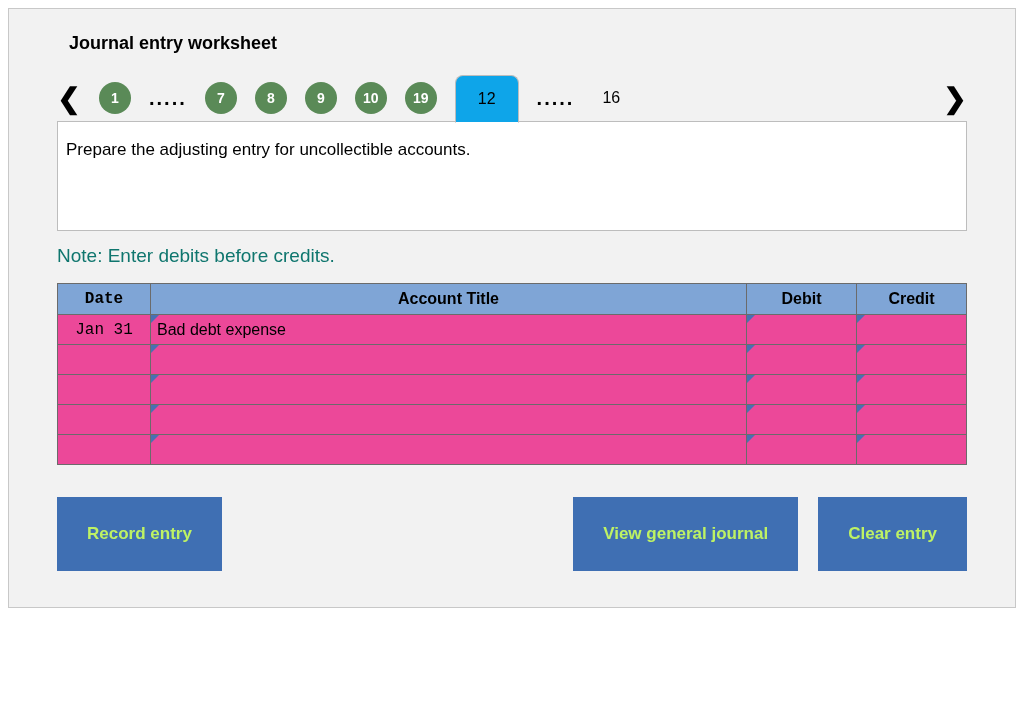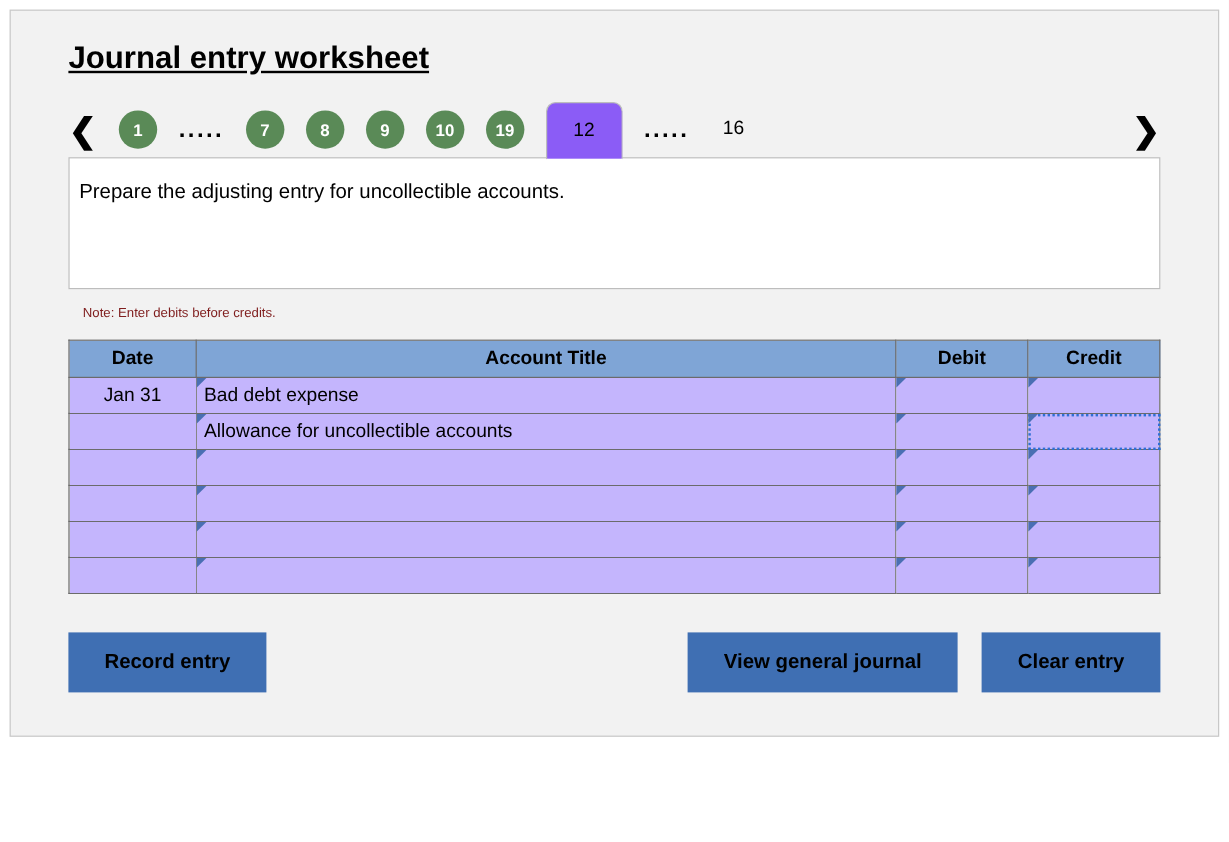--- a/index.html
+++ b/index.html
@@ -9,24 +9,23 @@
     background: #ffffff;
     padding: 8px;
     width: 1024px;
   }
   .panel {
     border: 1px solid #c8c8c8;
     background: #f2f2f2;
     padding: 24px 48px 36px 48px;
   }
   .page-title {
-    font-size: 26px;
-    font-weight: 700;
-    margin: 0 0 20px 0;
-    text-decoration: underline;
+    font-size: 18px;
+    font-weight: 700;
+    margin: 0 0 20px 12px;
   }
   .tab-row {
     display: flex;
     align-items: center;
     gap: 18px;
     height: 48px;
     position: relative;
   }
   .nav-arrow {
     font-size: 28px;
@@ -62,21 +61,21 @@
     padding: 0 10px;
     cursor: pointer;
   }
   .active-tab-wrap {
     position: relative;
     height: 48px;
     display: flex;
     align-items: center;
   }
   .active-tab {
-    background: #8b5cf6;
+    background: #0ea5e9;
     border: 1px solid #bdbdbd;
     border-bottom: 1px solid #ffffff;
     border-radius: 8px 8px 0 0;
     height: 48px;
     padding: 0 22px;
     display: flex;
     align-items: center;
     font-size: 16px;
     font-weight: 500;
     position: relative;
@@ -88,46 +87,46 @@
     background: #ffffff;
     border: 1px solid #bdbdbd;
     margin-top: -1px;
     padding: 18px 8px;
     min-height: 110px;
     font-size: 17px;
     position: relative;
     z-index: 1;
   }
   .note {
-    color: #7f1d1d;
-    font-size: 11px;
-    margin: 14px 0 16px 12px;
+    color: #0f766e;
+    font-size: 19px;
+    margin: 14px 0 16px 0;
   }
   table.journal {
     border-collapse: collapse;
     width: 100%;
   }
   table.journal th, table.journal td {
     border: 1px solid #6b6b6b;
     font-size: 16px;
     font-weight: 400;
   }
   table.journal th {
     background: #7fa5d6;
     font-weight: 700;
     text-align: center;
     padding: 6px 8px;
   }
   table.journal td {
-    background: #c4b5fd;
+    background: #ec4899;
     height: 30px;
     padding: 0;
     position: relative;
   }
-  .col-date   { width: 106px; }
+  .col-date   { width: 93px; font-family: Liberation Mono, monospace; }
   .col-title  { width: auto; }
   .col-debit  { width: 110px; }
   .col-credit { width: 110px; }
   .cell-text { padding: 2px 6px; display: block; }
   .cell-center { text-align: center; }
   .tri {
     position: absolute;
     top: 0;
     left: 0;
     width: 0;
@@ -139,25 +138,25 @@
     outline: 2px dotted #2e6fd6;
     outline-offset: -2px;
   }
   .button-row {
     display: flex;
     gap: 20px;
     margin-top: 32px;
   }
   .btn {
     background: #3f6fb3;
-    color: #000000;
+    color: #bef264;
     font-size: 17px;
     font-weight: 600;
     border: none;
-    padding: 15px 30px;
+    padding: 27px 30px;
     cursor: pointer;
   }
   .btn.right { margin-left: auto; }
 </style>
 </head>
 <body>
 
 <div class="panel">
 
   <h1 class="page-title">Journal entry worksheet</h1>
@@ -215,37 +214,20 @@
             <span class="tri"></span>
             <span class="cell-text"></span>
           </td>
         </tr>
         <tr>
           <td class="col-date">
             <span class="cell-text cell-center"></span>
           </td>
           <td class="col-title">
             <span class="tri"></span>
-            <span class="cell-text">Allowance for uncollectible accounts</span>
-          </td>
-          <td class="col-debit">
-            <span class="tri"></span>
-            <span class="cell-text"></span>
-          </td>
-          <td class="col-credit selected-dotted">
-            <span class="tri"></span>
-            <span class="cell-text"></span>
-          </td>
-        </tr>
-        <tr>
-          <td class="col-date">
-            <span class="cell-text cell-center"></span>
-          </td>
-          <td class="col-title">
-            <span class="tri"></span>
             <span class="cell-text"></span>
           </td>
           <td class="col-debit">
             <span class="tri"></span>
             <span class="cell-text"></span>
           </td>
           <td class="col-credit">
             <span class="tri"></span>
             <span class="cell-text"></span>
           </td>

